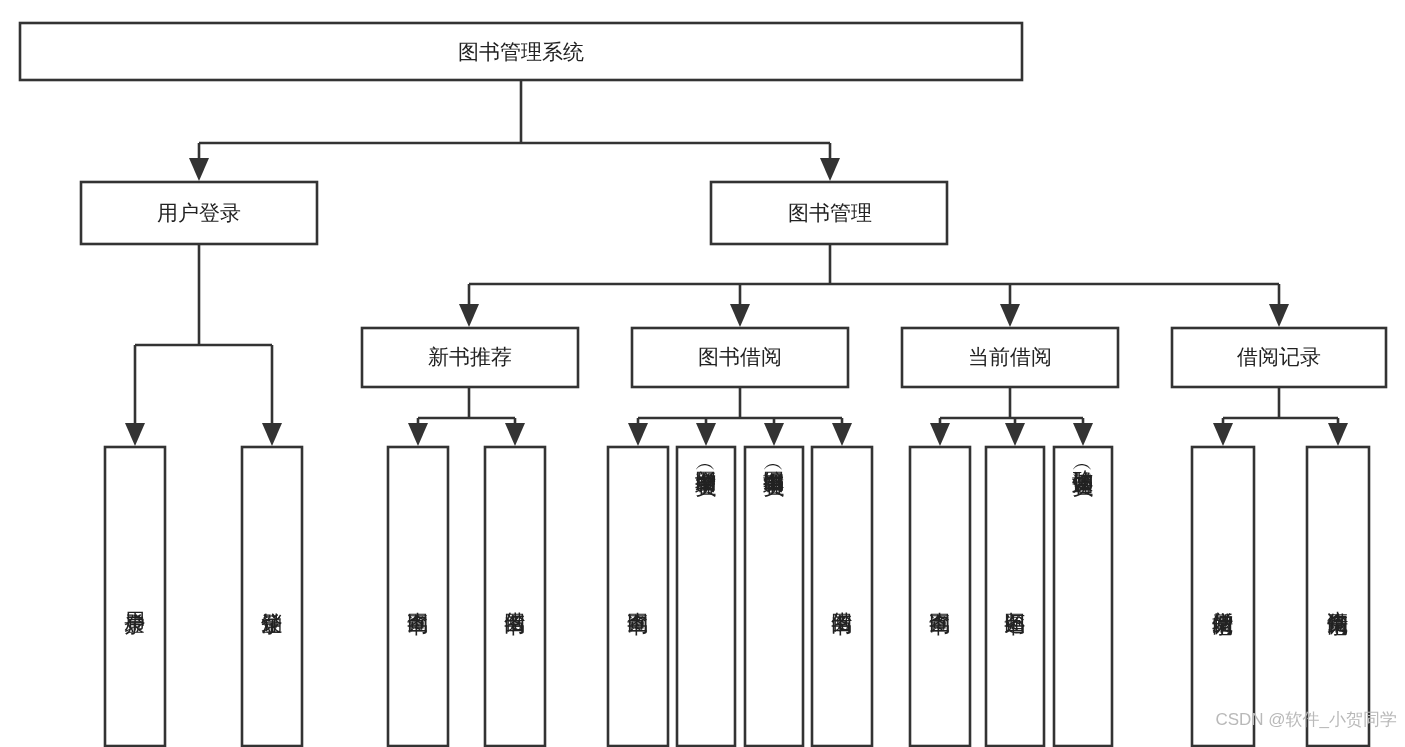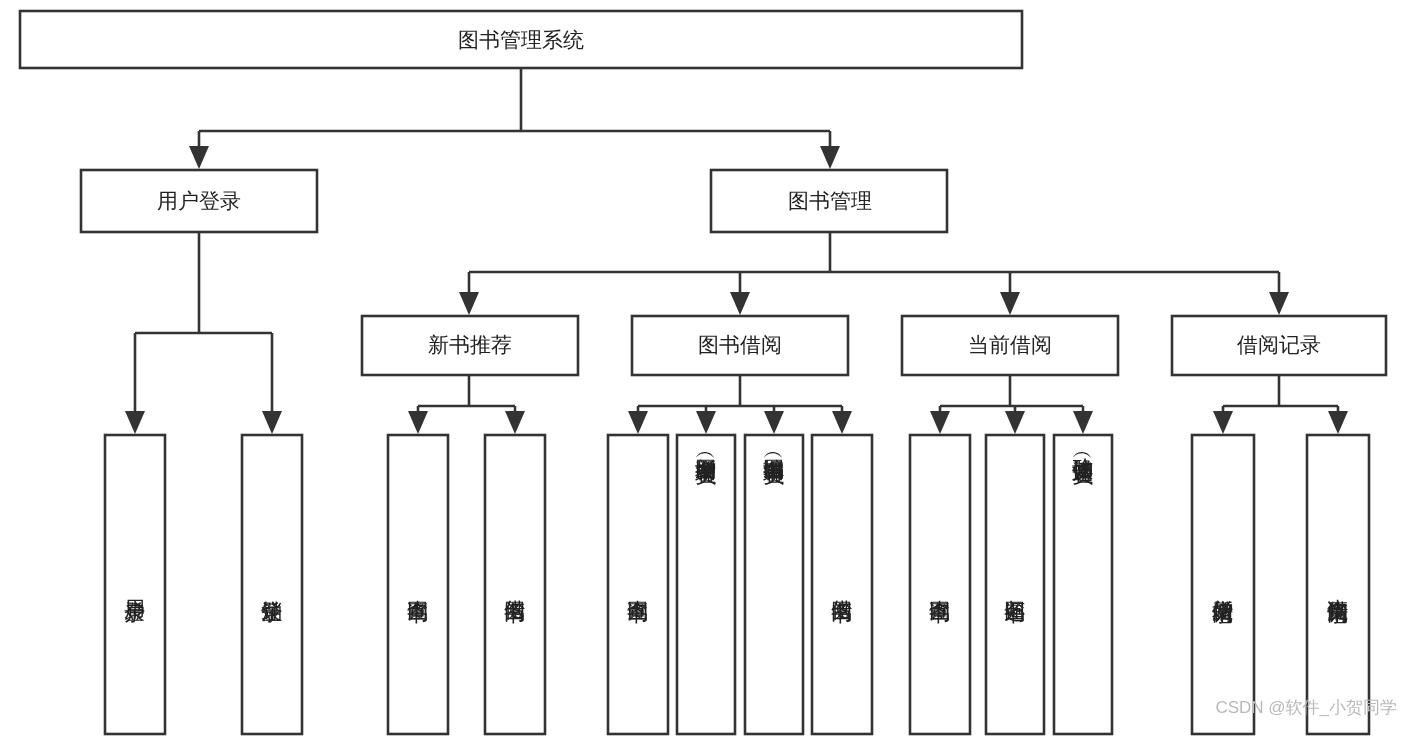--- a/index.html
+++ b/index.html
@@ -10,21 +10,21 @@
   body {
     width: 1405px;
     height: 747px;
     position: relative;
     font-family: "Liberation Sans", "DejaVu Sans", sans-serif;
     overflow: hidden;
   }
   #diagram-root {
     position: absolute;
     left: 0;
-    top: 0;
+    top: 12px;
     width: 1405px;
     height: 725px;
   }
   svg.flow {
     display: block;
     width: 1405px;
     height: 747px;
   }
   .node-box {
     fill: #ffffff;

